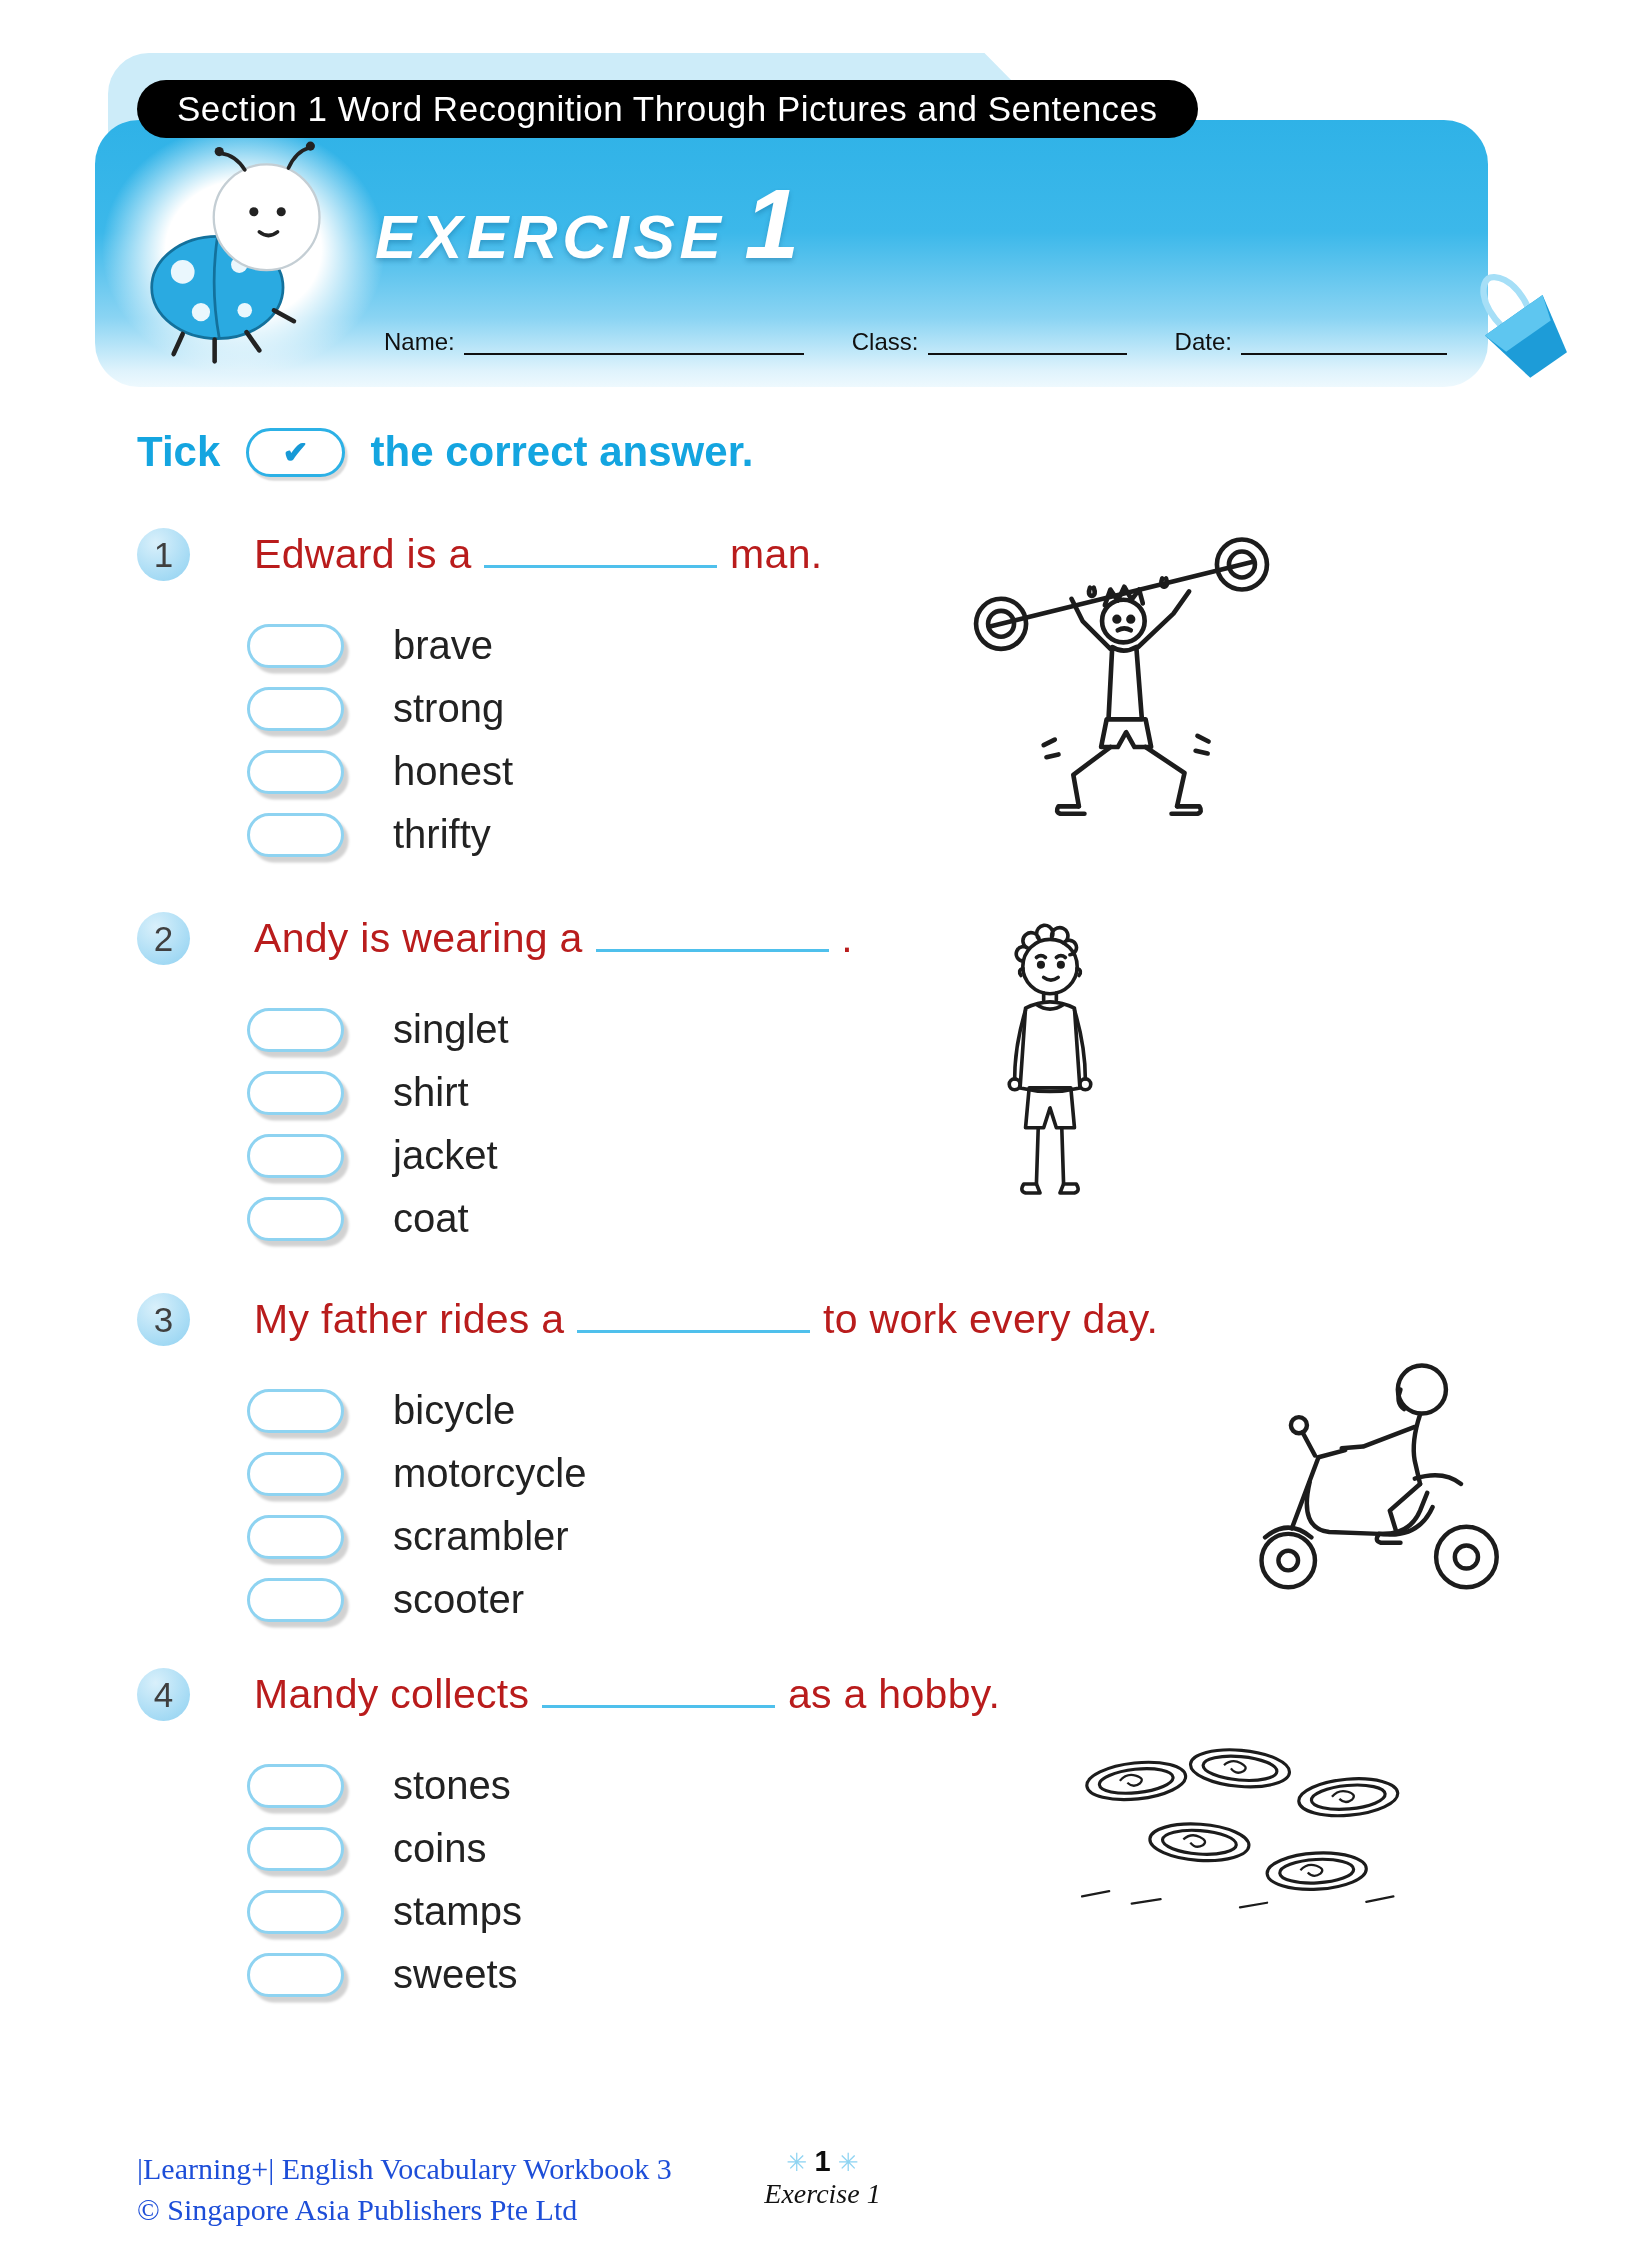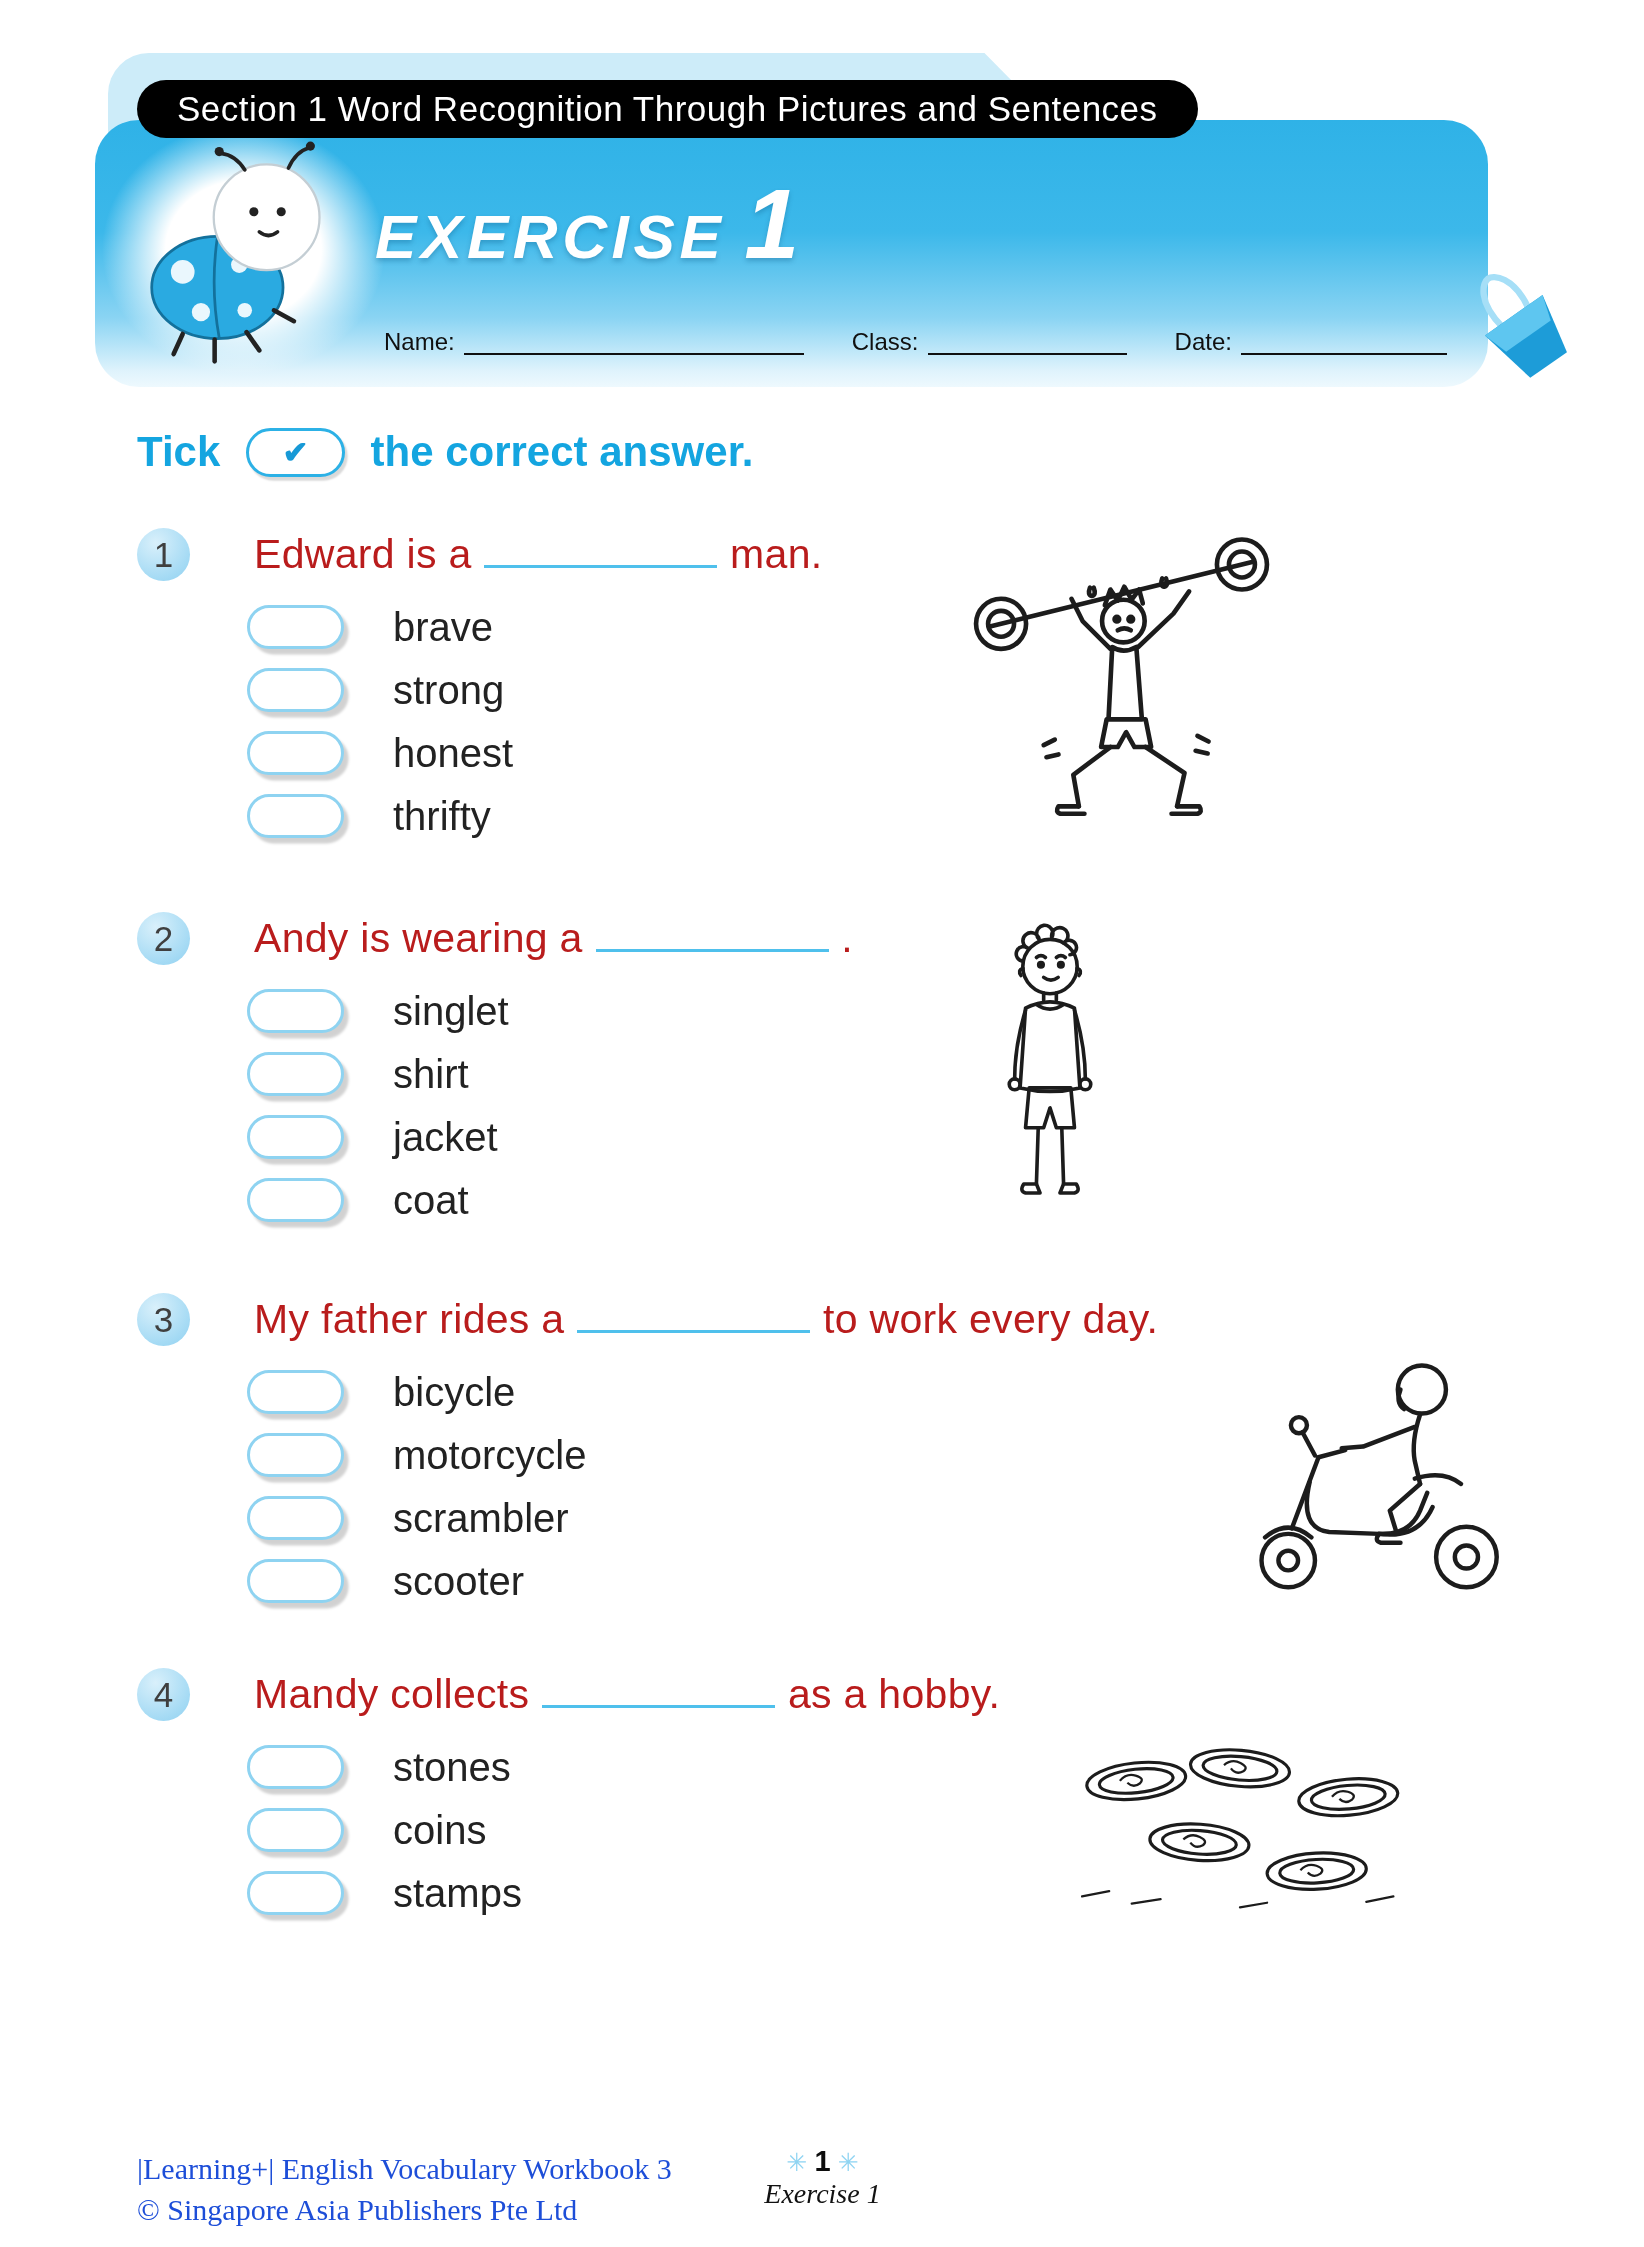--- a/index.html
+++ b/index.html
@@ -77,21 +77,21 @@
     background:radial-gradient(circle at 35% 28%, #d9f0fb 0%, #a4daf4 70%, #8fd0f0 100%);
     color:#3f3f3f; font-size:35px; display:flex; align-items:center; justify-content:center;
     flex:none;
   }
   .q-text { font-size:41px; color:#b91c1c; letter-spacing:0.3px; }
   .blank {
     display:inline-block; width:233px; height:5.5px;
     border-bottom:3.7px solid #4fc0ec; margin:0 12.8px;
   }
   .options { list-style:none; margin:24px 0 0 110px; }
-  .option { display:flex; align-items:flex-start; gap:49px; height:63px; }
+  .option { display:flex; align-items:flex-end; gap:49px; height:63px; }
   .checkbox {
     width:97px; height:44px; background:#ffffff;
     border:3.7px solid #8ed3f1; border-radius:22px;
     box-shadow:4.6px 5.5px 2.7px rgba(0,0,0,0.18);
     flex:none; cursor:pointer;
   }
   .option-label { font-size:40px; color:#222222; }
   .illustration { position:absolute; display:block; }
   .ill-1 { left:827px;  top:-20px; width:315px; }
   .ill-2 { left:836px;  top:1.8px;   width:154px; }
@@ -340,20 +340,24 @@
         <span class="checkbox"></span>
         <span class="option-label">stones</span>
       </li>
       <li class="option">
         <span class="checkbox"></span>
         <span class="option-label">coins</span>
       </li>
       <li class="option">
         <span class="checkbox"></span>
         <span class="option-label">stamps</span>
+      </li>
+      <li class="option">
+        <span class="checkbox"></span>
+        <span class="option-label">sweets</span>
       </li>
     </ul>
     <svg class="illustration ill-4" viewBox="0 0 430 215">
       <g fill="#ffffff" stroke="#1c1c1c" stroke-width="3.5">
         <g transform="translate(100,62) rotate(-6)">
           <ellipse rx="55" ry="20"></ellipse>
             <ellipse rx="41" ry="13"></ellipse>
           <path d="M-18 -2 q8 -8 18 -4 q10 4 4 9 q-8 5 -14 -2" fill="none" stroke-width="2.5"></path>
         </g>
         <g transform="translate(215,48) rotate(5)">

